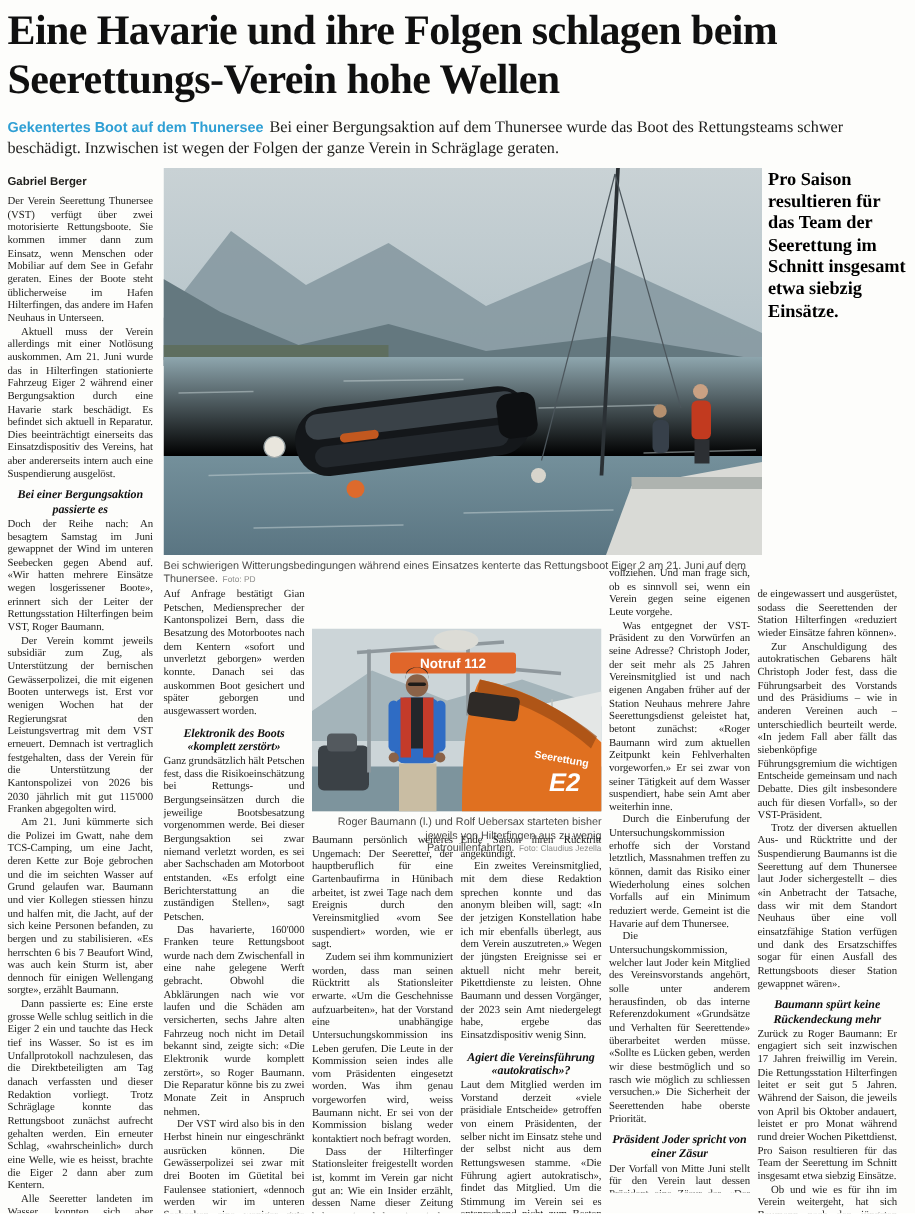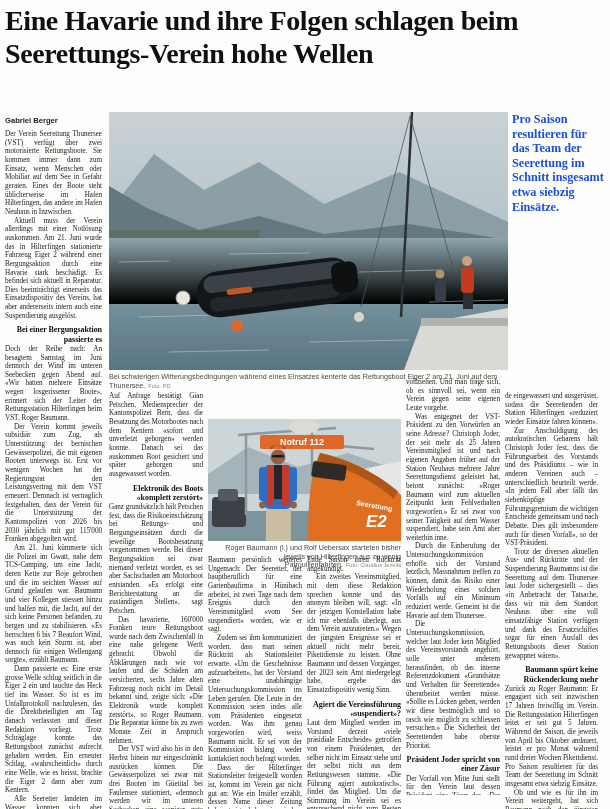--- a/index.html
+++ b/index.html
@@ -31,53 +31,54 @@
   .col{
     position:absolute;overflow:hidden;
     font-size:7.2px;line-height:8.65px;letter-spacing:-0.05px;
     text-align:justify;
   }
   .col .para{margin:0;text-indent:9px;}
   .col .para:first-child{text-indent:0;}
   .col .subhead + .para{text-indent:0;}
   .col .subhead{
     margin:5px 0 1px 0;font-size:8px;line-height:9.2px;
-    font-weight:700;text-align:right;color:#101010;
+    font-weight:700;text-align:center;color:#101010;font-style:italic;
   }
   .c1{left:5px;   top:130px;width:97px;height:679px;}
   .c2{left:109px; top:392px;width:94px;height:417px;}
   .c3{left:208px; top:556px;width:94px;height:253px;}
   .c4{left:307px; top:556px;width:94px;height:253px;}
   .c5{left:406px; top:378px;width:94px;height:417px;}
   .c6{left:505px; top:392px;width:93px;height:417px;}
   
   .pullquote{
     position:absolute;left:512px;top:112px;width:94px;margin:0;
     font-family:"Liberation Serif", serif;font-weight:700;
-    font-size:12.2px;line-height:14.6px;color:#1d4ed8;
+    font-size:12.2px;line-height:14.6px;color:#000000;
   }
   
   figure{margin:0;padding:0;}
   .main-photo{position:absolute;left:109px;top:112px;width:399px;}
   .main-photo svg{display:block;width:399px;height:258px;}
   .secondary-photo{position:absolute;left:208px;top:419px;width:193px;text-align:right;}
   .secondary-photo svg{display:block;width:193px;height:122px;}
   figcaption{
     font-family:"Liberation Sans", sans-serif;
     font-size:7.2px;line-height:8.6px;color:#4a4a48;margin-top:3px;
   }
   .credit{font-size:5.6px;color:#8a8a88;margin-left:3px;}
 </style>
 </head>
 <body>
 
 <div class="page">
 
   <h1 class="headline">Eine Havarie und ihre Folgen schlagen beim Seerettungs-Verein hohe Wellen</h1>
 
+  <p class="lead"><span class="kicker">Gekentertes Boot auf dem Thunersee</span><span>Bei einer Bergungsaktion auf dem Thunersee wurde das Boot des Rettungsteams schwer beschädigt. Inzwischen ist wegen der Folgen der ganze Verein in Schräglage geraten.</span></p>
 
   <div class="byline">Gabriel Berger</div>
 
   <figure class="main-photo">
     <svg viewBox="0 0 399 258" aria-hidden="true">
       <defs>
         <linearGradient id="sky" x1="0" y1="0" x2="0" y2="1">
           <stop offset="0" stop-color="#c9d2d5"></stop>
             <stop offset="1" stop-color="#b3c2c8"></stop>
         </linearGradient>
@@ -178,45 +179,45 @@
         <rect x="82" y="48" width="7" height="34" rx="3.5" fill="#2f6cc4"></rect>
         <circle cx="54.5" cy="86" r="3.4" fill="#8a6248"></circle>
         <circle cx="85.5" cy="86" r="3.4" fill="#8a6248"></circle>
         <rect x="58" y="90" width="25" height="32" fill="#c9bda3"></rect>
       </g>
     </svg>
     <figcaption><span>Roger Baumann (l.) und Rolf Uebersax starteten bisher jeweils von Hilterfingen aus zu wenig Patrouillenfahrten.</span><span class="credit">Foto: Claudius Jezella</span></figcaption>
   </figure>
 
   <div class="col c1">
-      <p class="para">Der Verein Seerettung Thunersee (VST) verfügt über zwei motorisierte Rettungsboote. Sie kommen immer dann zum Einsatz, wenn Menschen oder Mobiliar auf dem See in Gefahr geraten. Eines der Boote steht üblicherweise im Hafen Hilterfingen, das andere im Hafen Neuhaus in Inzwischen.</p>
+      <p class="para">Der Verein Seerettung Thunersee (VST) verfügt über zwei motorisierte Rettungsboote. Sie kommen immer dann zum Einsatz, wenn Menschen oder Mobiliar auf dem See in Gefahr geraten. Eines der Boote steht üblicherweise im Hafen Hilterfingen, das andere im Hafen Neuhaus in Unterseen.</p>
       <p class="para">Aktuell muss der Verein allerdings mit einer Notlösung auskommen. Am 21. Juni wurde das in Hilterfingen stationierte Fahrzeug Eiger 2 während einer Bergungsaktion durch eine Havarie stark beschädigt. Es befindet sich aktuell in Reparatur. Dies beeinträchtigt einerseits das Einsatzdispositiv des Vereins, hat aber andererseits intern auch eine Suspendierung ausgelöst.</p>
       <h3 class="subhead">Bei einer Bergungsaktion passierte es</h3>
-      <p class="para">Doch der Reihe nach: An besagtem Samstag im Juni dennoch der Wind im unteren Seebecken gegen Abend auf. «Wir hatten mehrere Einsätze wegen losgerissener Boote», erinnert sich der Leiter der Rettungsstation Hilterfingen beim VST, Roger Baumann.</p>
+      <p class="para">Doch der Reihe nach: An besagtem Samstag im Juni gewappnet der Wind im unteren Seebecken gegen Abend auf. «Wir hatten mehrere Einsätze wegen losgerissener Boote», erinnert sich der Leiter der Rettungsstation Hilterfingen beim VST, Roger Baumann.</p>
       <p class="para">Der Verein kommt jeweils subsidiär zum Zug, als Unterstützung der bernischen Gewässerpolizei, die mit eigenen Booten unterwegs ist. Erst vor wenigen Wochen hat der Regierungsrat den Leistungsvertrag mit dem VST erneuert. Demnach ist vertraglich festgehalten, dass der Verein für die Unterstützung der Kantonspolizei von 2026 bis 2030 jährlich mit gut 115'000 Franken abgegolten wird.</p>
       <p class="para">Am 21. Juni kümmerte sich die Polizei im Gwatt, nahe dem TCS-Camping, um eine Jacht, deren Kette zur Boje gebrochen und die im seichten Wasser auf Grund gelaufen war. Baumann und vier Kollegen stiessen hinzu und halfen mit, die Jacht, auf der sich keine Personen befanden, zu bergen und zu stabilisieren. «Es herrschten 6 bis 7 Beaufort Wind, was auch kein Sturm ist, aber dennoch für einigen Wellengang sorgte», erzählt Baumann.</p>
       <p class="para">Dann passierte es: Eine erste grosse Welle schlug seitlich in die Eiger 2 ein und tauchte das Heck tief ins Wasser. So ist es im Unfallprotokoll nachzulesen, das die Direktbeteiligten am Tag danach verfassten und dieser Redaktion vorliegt. Trotz Schräglage konnte das Rettungsboot zunächst aufrecht gehalten werden. Ein erneuter Schlag, «wahrscheinlich» durch eine Welle, wie es heisst, brachte die Eiger 2 dann aber zum Kentern.</p>
       <p class="para">Alle Seeretter landeten im Wasser, konnten sich aber selbstständig in Sicherheit bringen. Zusammen mit der Polizei gelang es dem Team um Baumann, die Eiger 2 wieder aufzurichten und leer zu pumpen. Die Bergung der Jacht wiederum wurde abgebrochen und auf den Folgetag verschoben. «Beim Einsatz ist niemand verletzt worden. Beschädigt wurde ausschliesslich Material», sagt Baumann.</p>
     </div>
   <div class="col c2">
       <p class="para">Auf Anfrage bestätigt Gian Petschen, Mediensprecher der Kantonspolizei Bern, dass die Besatzung des Motorbootes nach dem Kentern «sofort und unverletzt geborgen» werden konnte. Danach sei das auskommen Boot gesichert und später geborgen und ausgewassert worden.</p>
       <h3 class="subhead">Elektronik des Boots «komplett zerstört»</h3>
       <p class="para">Ganz grundsätzlich hält Petschen fest, dass die Risikoeinschätzung bei Rettungs- und Bergungseinsätzen durch die jeweilige Bootsbesatzung vorgenommen werde. Bei dieser Bergungsaktion sei zwar niemand verletzt worden, es sei aber Sachschaden am Motorboot entstanden. «Es erfolgt eine Berichterstattung an die zuständigen Stellen», sagt Petschen.</p>
       <p class="para">Das havarierte, 160'000 Franken teure Rettungsboot wurde nach dem Zwischenfall in eine nahe gelegene Werft gebracht. Obwohl die Abklärungen nach wie vor laufen und die Schäden am versicherten, sechs Jahre alten Fahrzeug noch nicht im Detail bekannt sind, zeigte sich: «Die Elektronik wurde komplett zerstört», so Roger Baumann. Die Reparatur könne bis zu zwei Monate Zeit in Anspruch nehmen.</p>
       <p class="para">Der VST wird also bis in den Herbst hinein nur eingeschränkt ausrücken können. Die Gewässerpolizei sei zwar mit drei Booten im Güetital bei Faulensee stationiert, «dennoch werden wir im unteren Seebecken eine weniger gute Seerettungsabdeckung mit längeren Anrückzeiten haben», hält der Leiter der Rettungsstation Hilterfingen fest.</p>
     </div>
   <div class="col c3">
       <p class="para">Baumann persönlich weiteres Ungemach: Der Seeretter, der hauptberuflich für eine Gartenbaufirma in Hünibach arbeitet, ist zwei Tage nach dem Ereignis durch den Vereinsmitglied «vom See suspendiert» worden, wie er sagt.</p>
       <p class="para">Zudem sei ihm kommuniziert worden, dass man seinen Rücktritt als Stationsleiter erwarte. «Um die Geschehnisse aufzuarbeiten», hat der Vorstand eine unabhängige Untersuchungskommission ins Leben gerufen. Die Leute in der Kommission seien indes alle vom Präsidenten eingesetzt worden. Was ihm genau vorgeworfen wird, weiss Baumann nicht. Er sei von der Kommission bislang weder kontaktiert noch befragt worden.</p>
       <p class="para">Dass der Hilterfinger Stationsleiter freigestellt worden ist, kommt im Verein gar nicht gut an: Wie ein Insider erzählt, dessen Name dieser Zeitung bekannt ist, haben inzwischen auch Baumanns Stellvertreter, Rolf Uebersax, per sofort sowie zwei weitere Vereinsmitglieder per</p>
     </div>
   <div class="col c4">
       <p class="para">Ende Saison ihren Rücktritt angekündigt.</p>
       <p class="para">Ein zweites Vereinsmitglied, mit dem diese Redaktion sprechen konnte und das anonym bleiben will, sagt: «In der jetzigen Konstellation habe ich mir ebenfalls überlegt, aus dem Verein auszutreten.» Wegen der jüngsten Ereignisse sei er aktuell nicht mehr bereit, Pikettdienste zu leisten. Ohne Baumann und dessen Vorgänger, der 2023 sein Amt niedergelegt habe, ergebe das Einsatzdispositiv wenig Sinn.</p>
-      <h3 class="subhead">Agiert die Vereinsführung «suspendiert»?</h3>
+      <h3 class="subhead">Agiert die Vereinsführung «autokratisch»?</h3>
       <p class="para">Laut dem Mitglied werden im Vorstand derzeit «viele präsidiale Entscheide» getroffen von einem Präsidenten, der selber nicht im Einsatz stehe und der selbst nicht aus dem Rettungswesen stamme. «Die Führung agiert autokratisch», findet das Mitglied. Um die Stimmung im Verein sei es entsprechend nicht zum Besten bestellt. Man könne die Einsetzung der Untersuchungskommission nicht nach-</p>
     </div>
   <div class="col c5">
       <p class="para">vollziehen. Und man frage sich, ob es sinnvoll sei, wenn ein Verein gegen seine eigenen Leute vorgehe.</p>
       <p class="para">Was entgegnet der VST-Präsident zu den Vorwürfen an seine Adresse? Christoph Joder, der seit mehr als 25 Jahren Vereinsmitglied ist und nach eigenen Angaben früher auf der Station Neuhaus mehrere Jahre Seerettungsdienst geleistet hat, betont zunächst: «Roger Baumann wird zum aktuellen Zeitpunkt kein Fehlverhalten vorgeworfen.» Er sei zwar von seiner Tätigkeit auf dem Wasser suspendiert, habe sein Amt aber weiterhin inne.</p>
       <p class="para">Durch die Einberufung der Untersuchungskommission erhoffe sich der Vorstand letztlich, Massnahmen treffen zu können, damit das Risiko einer Wiederholung eines solchen Vorfalls auf ein Minimum reduziert werde. Gemeint ist die Havarie auf dem Thunersee.</p>
       <p class="para">Die Untersuchungskommission, welcher laut Joder kein Mitglied des Vereinsvorstands angehört, solle unter anderem herausfinden, ob das interne Referenzdokument «Grundsätze und Verhalten für Seerettende» überarbeitet werden müsse. «Sollte es Lücken geben, werden wir diese bestmöglich und so rasch wie möglich zu schliessen versuchen.» Die Sicherheit der Seerettenden habe oberste Priorität.</p>
       <h3 class="subhead">Präsident Joder spricht von einer Zäsur</h3>
       <p class="para">Der Vorfall von Mitte Juni stellt für den Verein laut dessen Präsident eine Zäsur dar. «Der Vorstand hat sich umgehend bemüht, für den Rest der Saison ein möglichst zweckmässiges Ersatzboot zu organisieren», sagt Joder, der selbst in Basel lebt. Dies sei gelungen. Das Boot wer-</p>
     </div>

